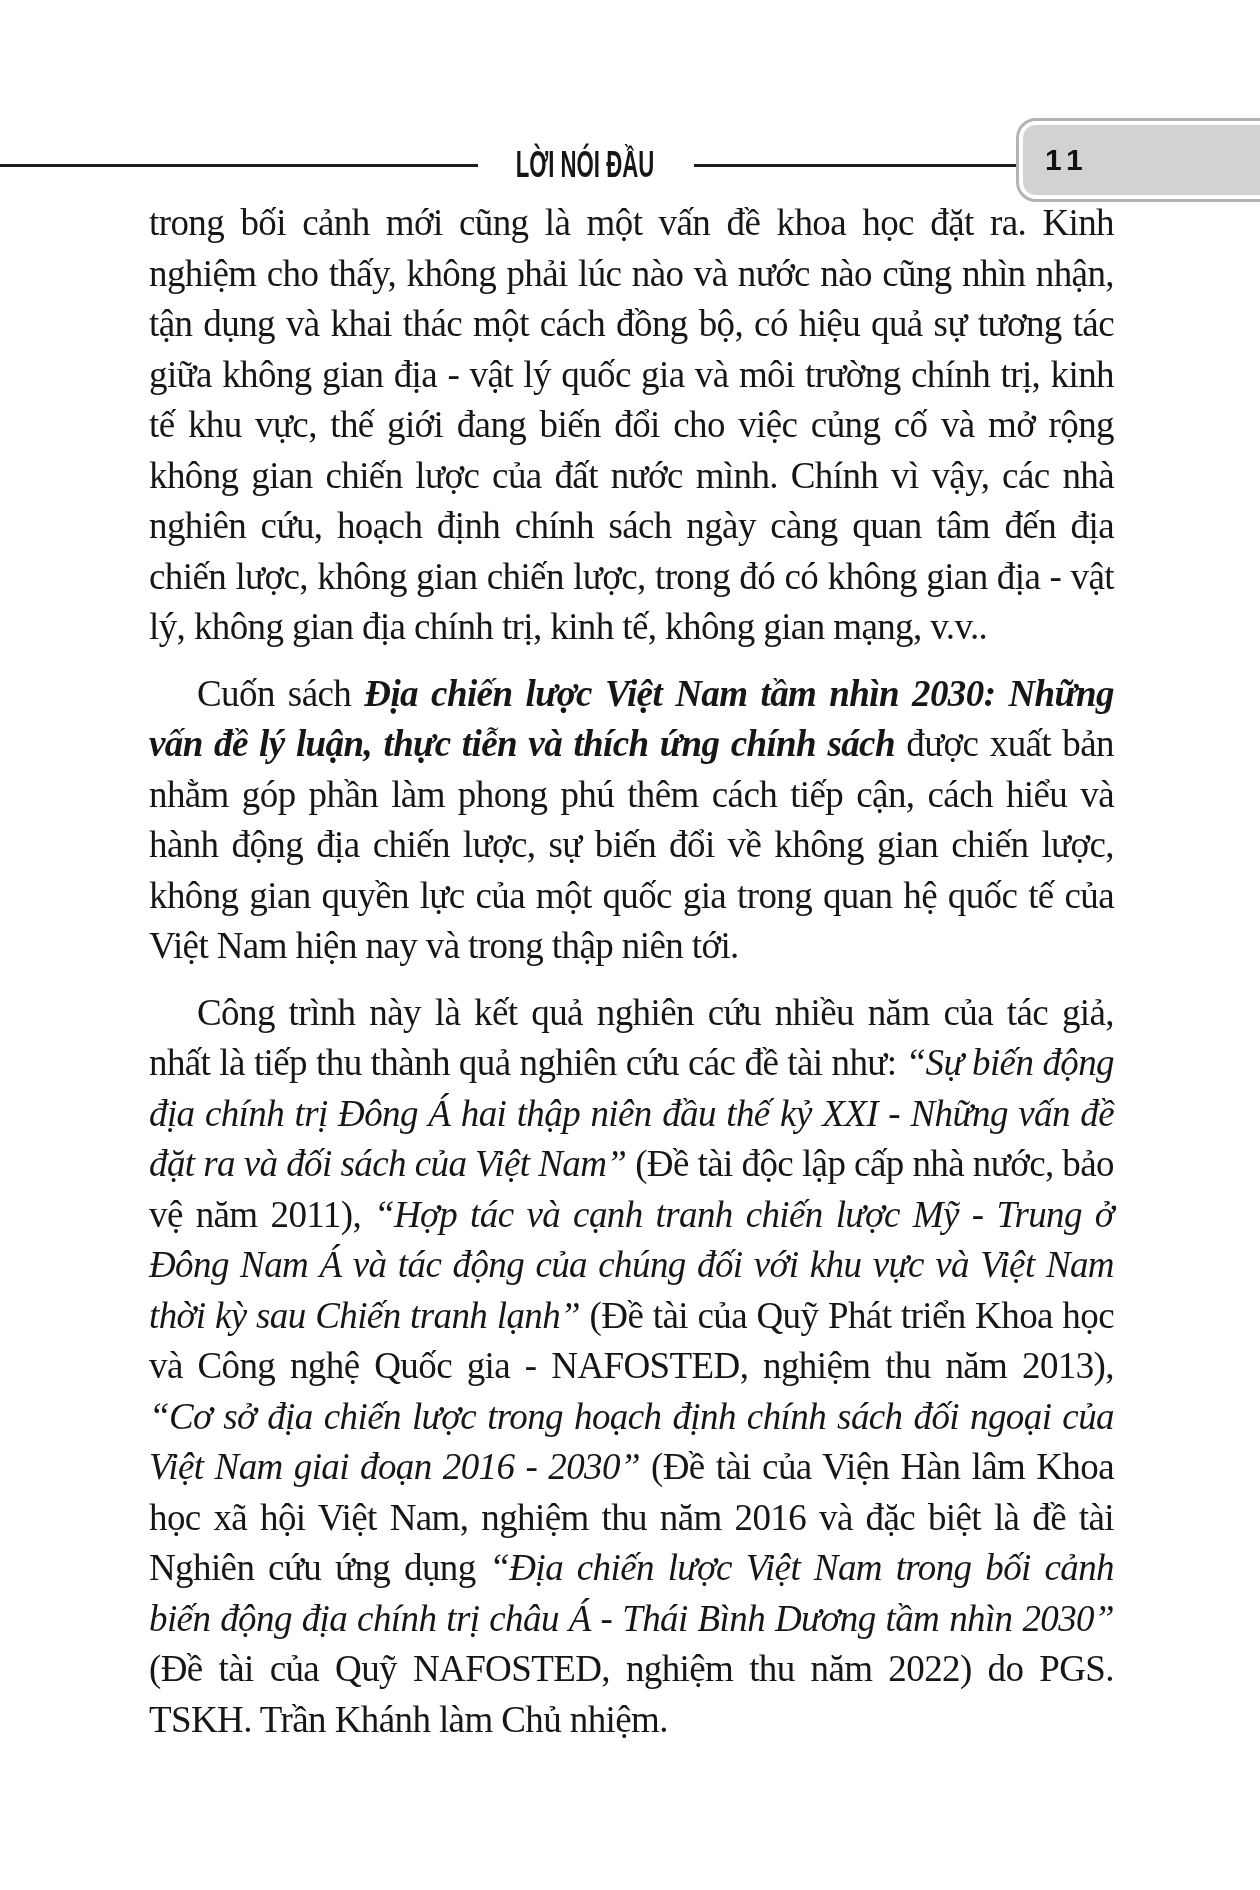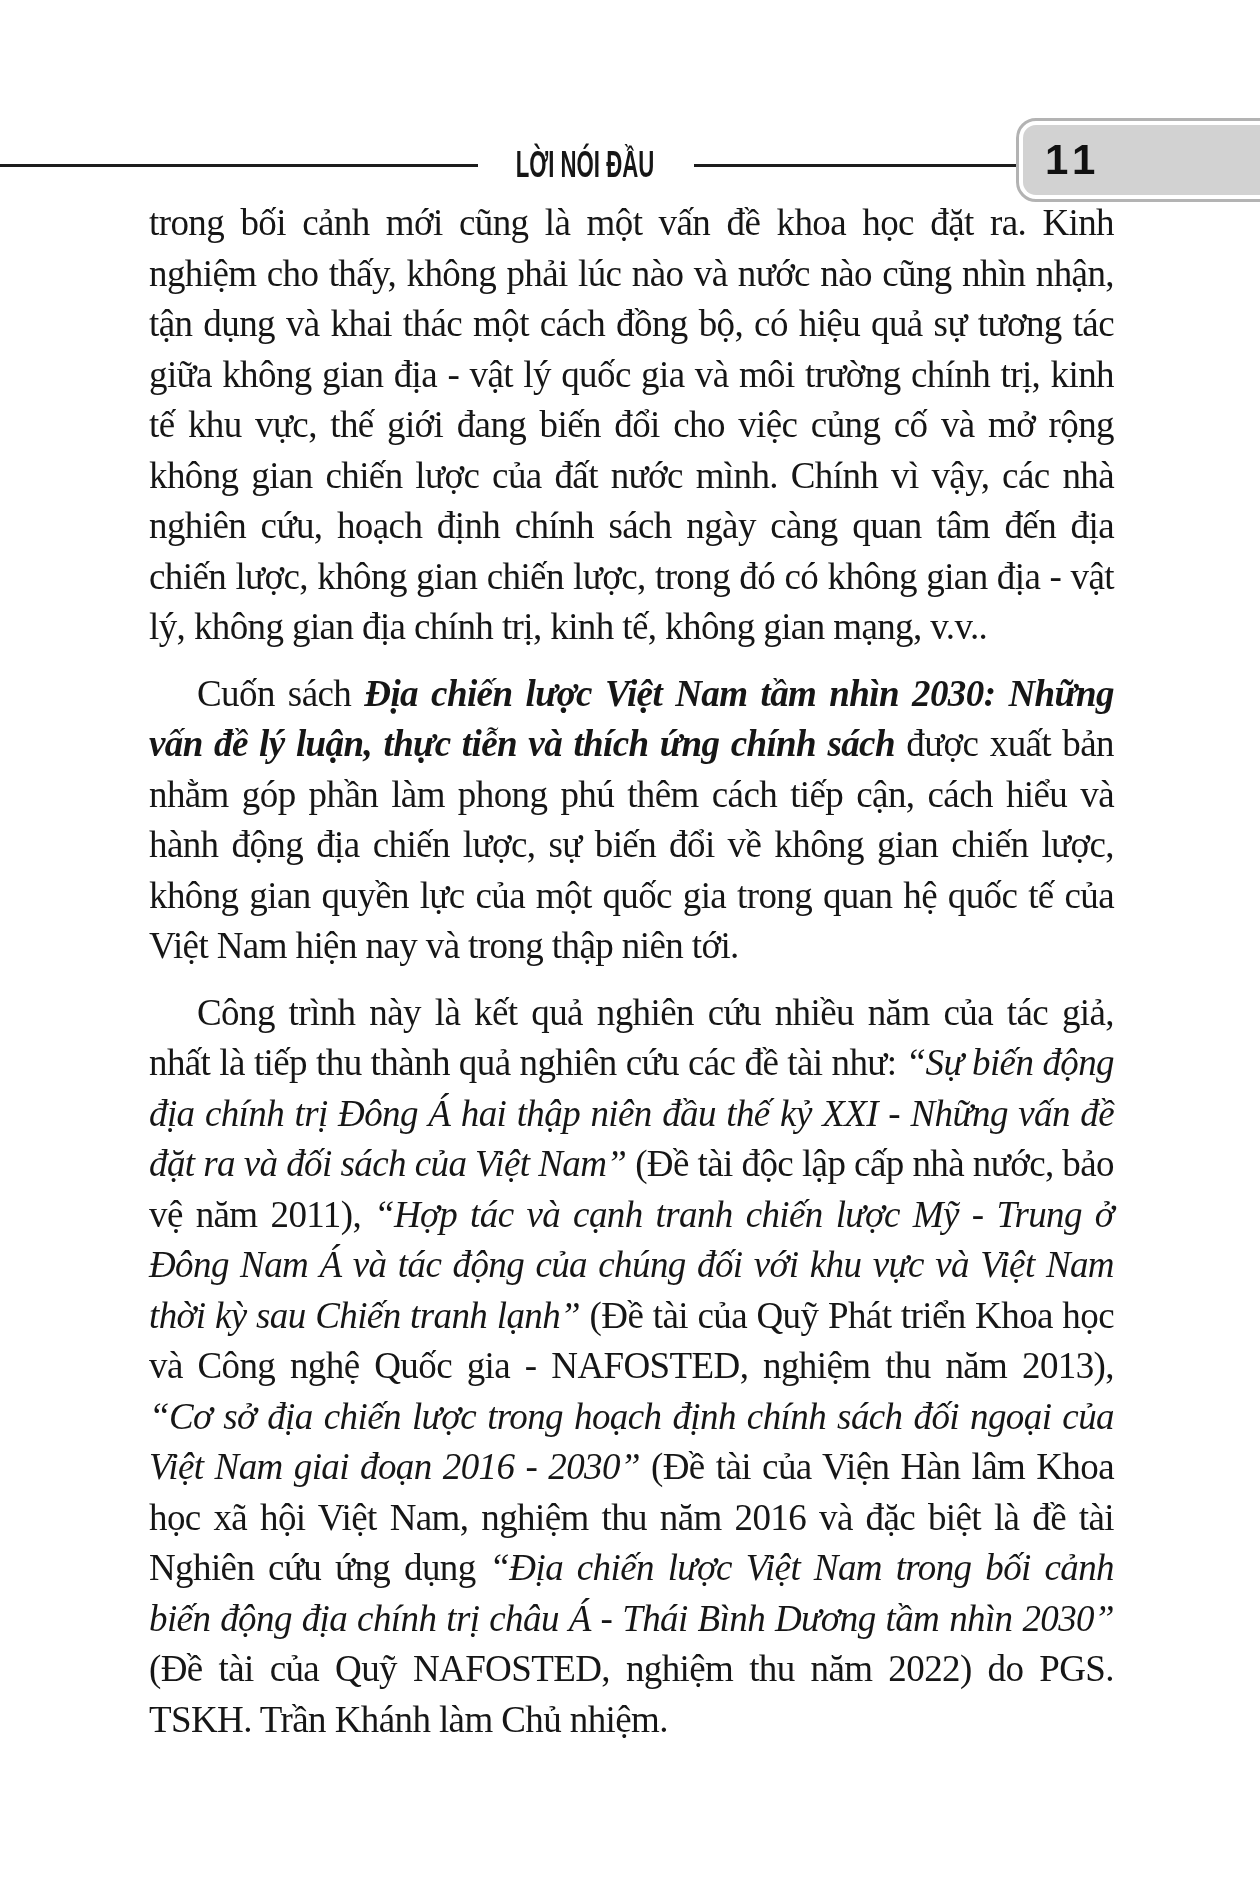--- a/index.html
+++ b/index.html
@@ -35,21 +35,21 @@
   }
   .page-badge-inner {
     width: 100%; height: 100%;
     background: var(--badge-bg, #d2d2d2);
     border-radius: 13px;
     display: flex; align-items: center;
   }
   .page-number {
     margin-left: 22px;
     font-family: "Liberation Sans", "DejaVu Sans", sans-serif;
-    font-weight: bold; font-size: 42px; letter-spacing: 6px;
+    font-weight: bold; font-size: 30px; letter-spacing: 6px;
     color: #111111;
   }
 
   
   .page-body {
     position: absolute; top: 182px; left: 133px; width: 997px;
     font-size: 37px; line-height: 50.5px;
     letter-spacing: -0.6px;
     color: var(--text, #161616);
     text-align: justify;

